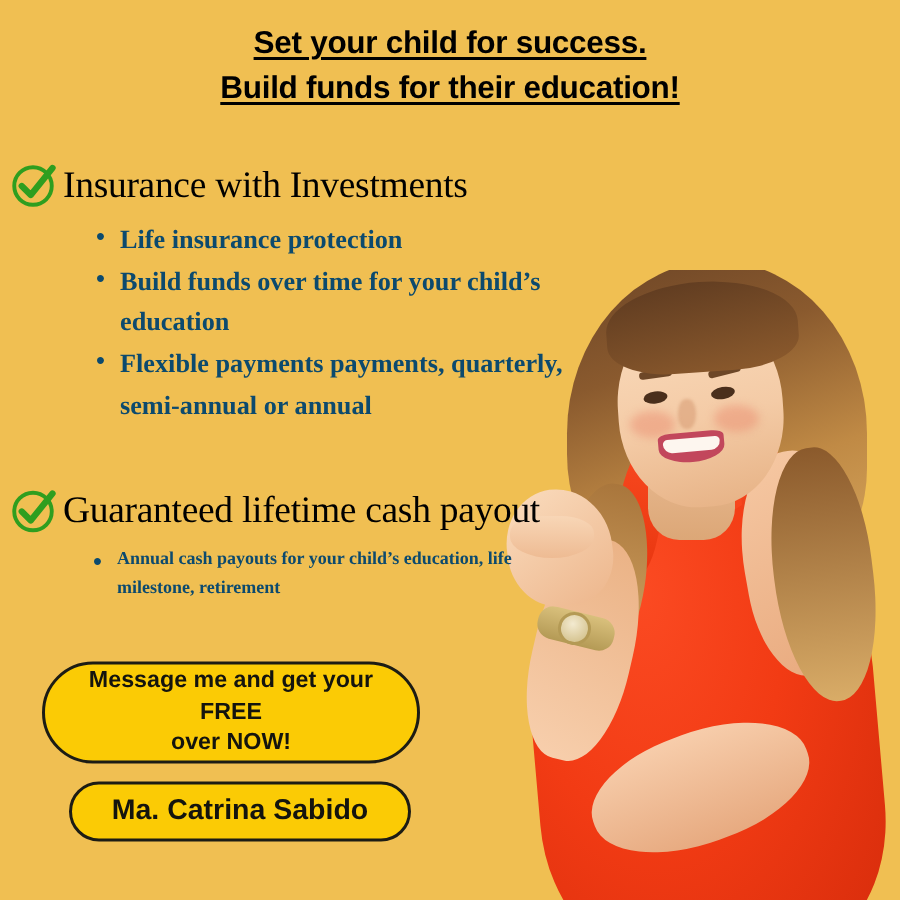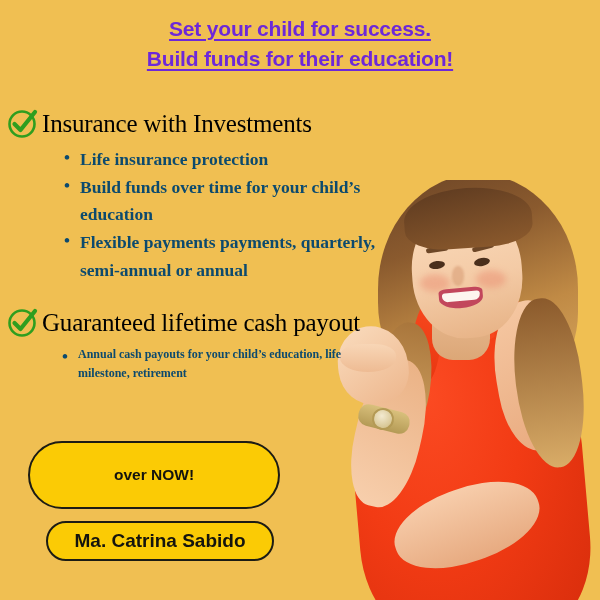--- a/index.html
+++ b/index.html
@@ -197,39 +197,39 @@
     transform: rotate(-5deg);
   }
 
   
   .headline {
     position: absolute;
     top: 14px;
     left: 0;
     width: 600px;
     text-align: center;
-    color: #6d28d9;
+    color: #000000;
     font-size: 21px;
     font-weight: bold;
     line-height: 1.45;
     letter-spacing: -0.2px;
   }
   .headline span {
     text-decoration: underline;
     text-underline-offset: 3px;
     text-decoration-thickness: 2px;
   }
 
   .section {
     position: absolute;
     left: 6px;
     width: 370px;
   }
   .sec-1 { top: 106px; }
-  .sec-2 { top: 305px; }
+  .sec-2 { top: 323px; }
 
   .sec-head {
     display: flex;
     align-items: center;
     gap: 2px;
     color: #000000;
     font-family: "Liberation Serif", serif;
     font-size: 25px;
     font-weight: normal;
     letter-spacing: -0.2px;
@@ -353,20 +353,21 @@
         <path d="M8.5 18 L14.5 24 L29 6" fill="none" stroke="#2f9e1f" stroke-width="4.2" stroke-linecap="round" stroke-linejoin="round"></path>
       </svg>
       <span>Guaranteed lifetime cash payout</span>
     </div>
     <ul class="bullets">
       <li>Annual cash payouts for your child’s education, life milestone, retirement</li>
     </ul>
   </div>
 
   <div class="pill pill-cta">
+    <span>Message me and get your FREE</span>
     <span>over NOW!</span>
   </div>
 
   <div class="pill pill-name">
     <span>Ma. Catrina Sabido</span>
   </div>
 
 </div>
 
 </body></html>

